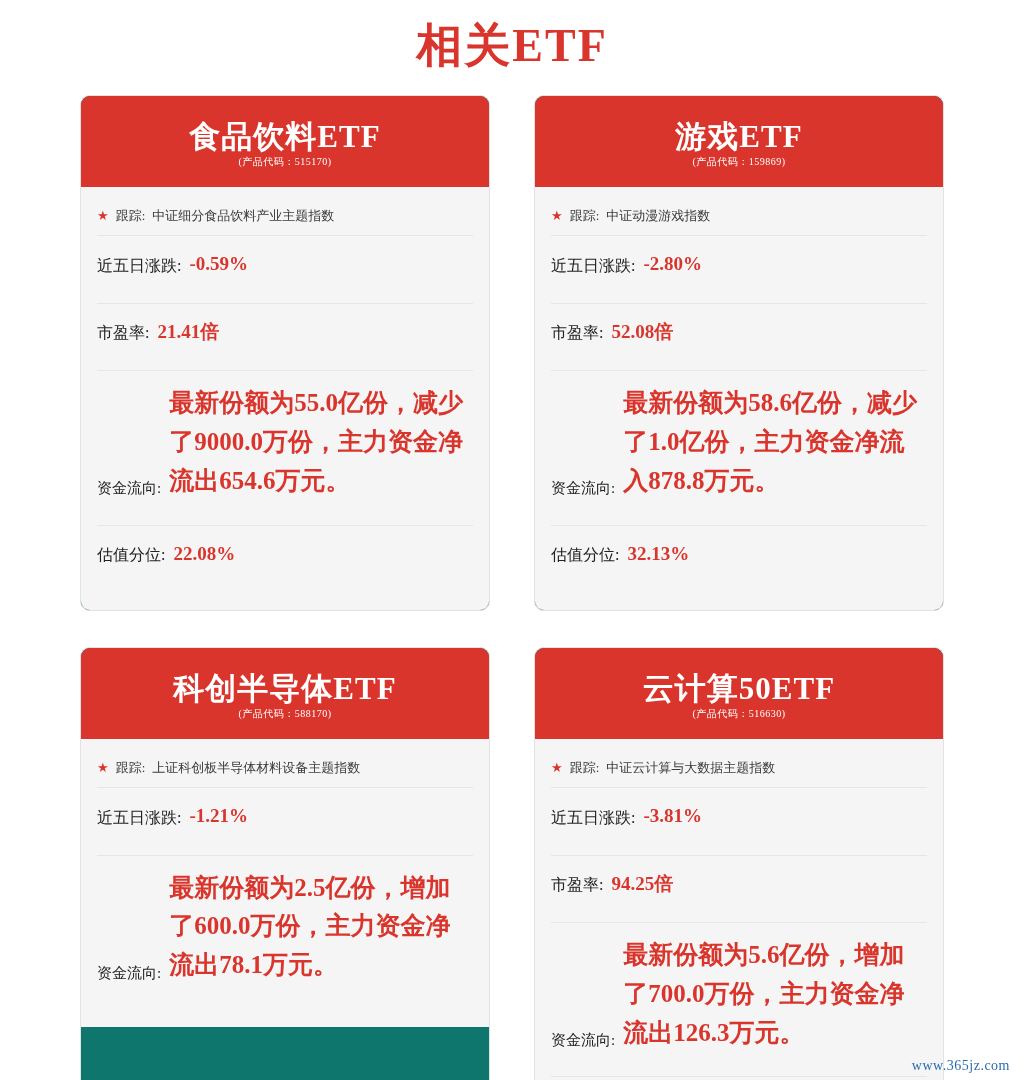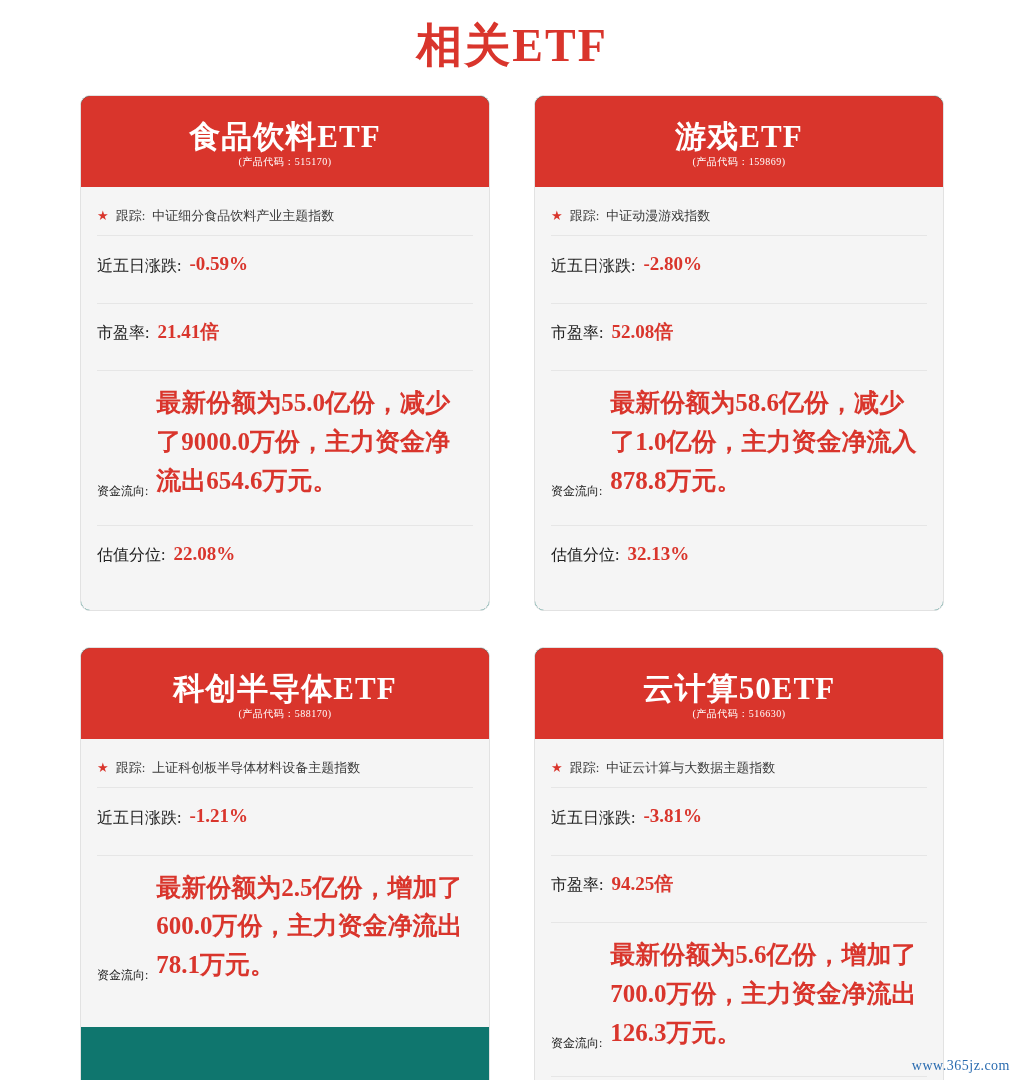--- a/index.html
+++ b/index.html
@@ -108,21 +108,21 @@
     color: #d9352c;
     font-weight: bold;
     margin-left: 8px;
     line-height: 1.55;
   }
   .row-value.flow {
     font-size: 25px;
   }
 
   .row.flow-row .row-label {
-    font-size: 12px;
+    font-size: 15px;
   }
 
   .watermark {
     position: absolute;
     right: 14px;
     bottom: 6px;
     color: #2b6cb0;
     font-family: Liberation Serif, serif;
     font-size: 14px;
     letter-spacing: 0.5px;

